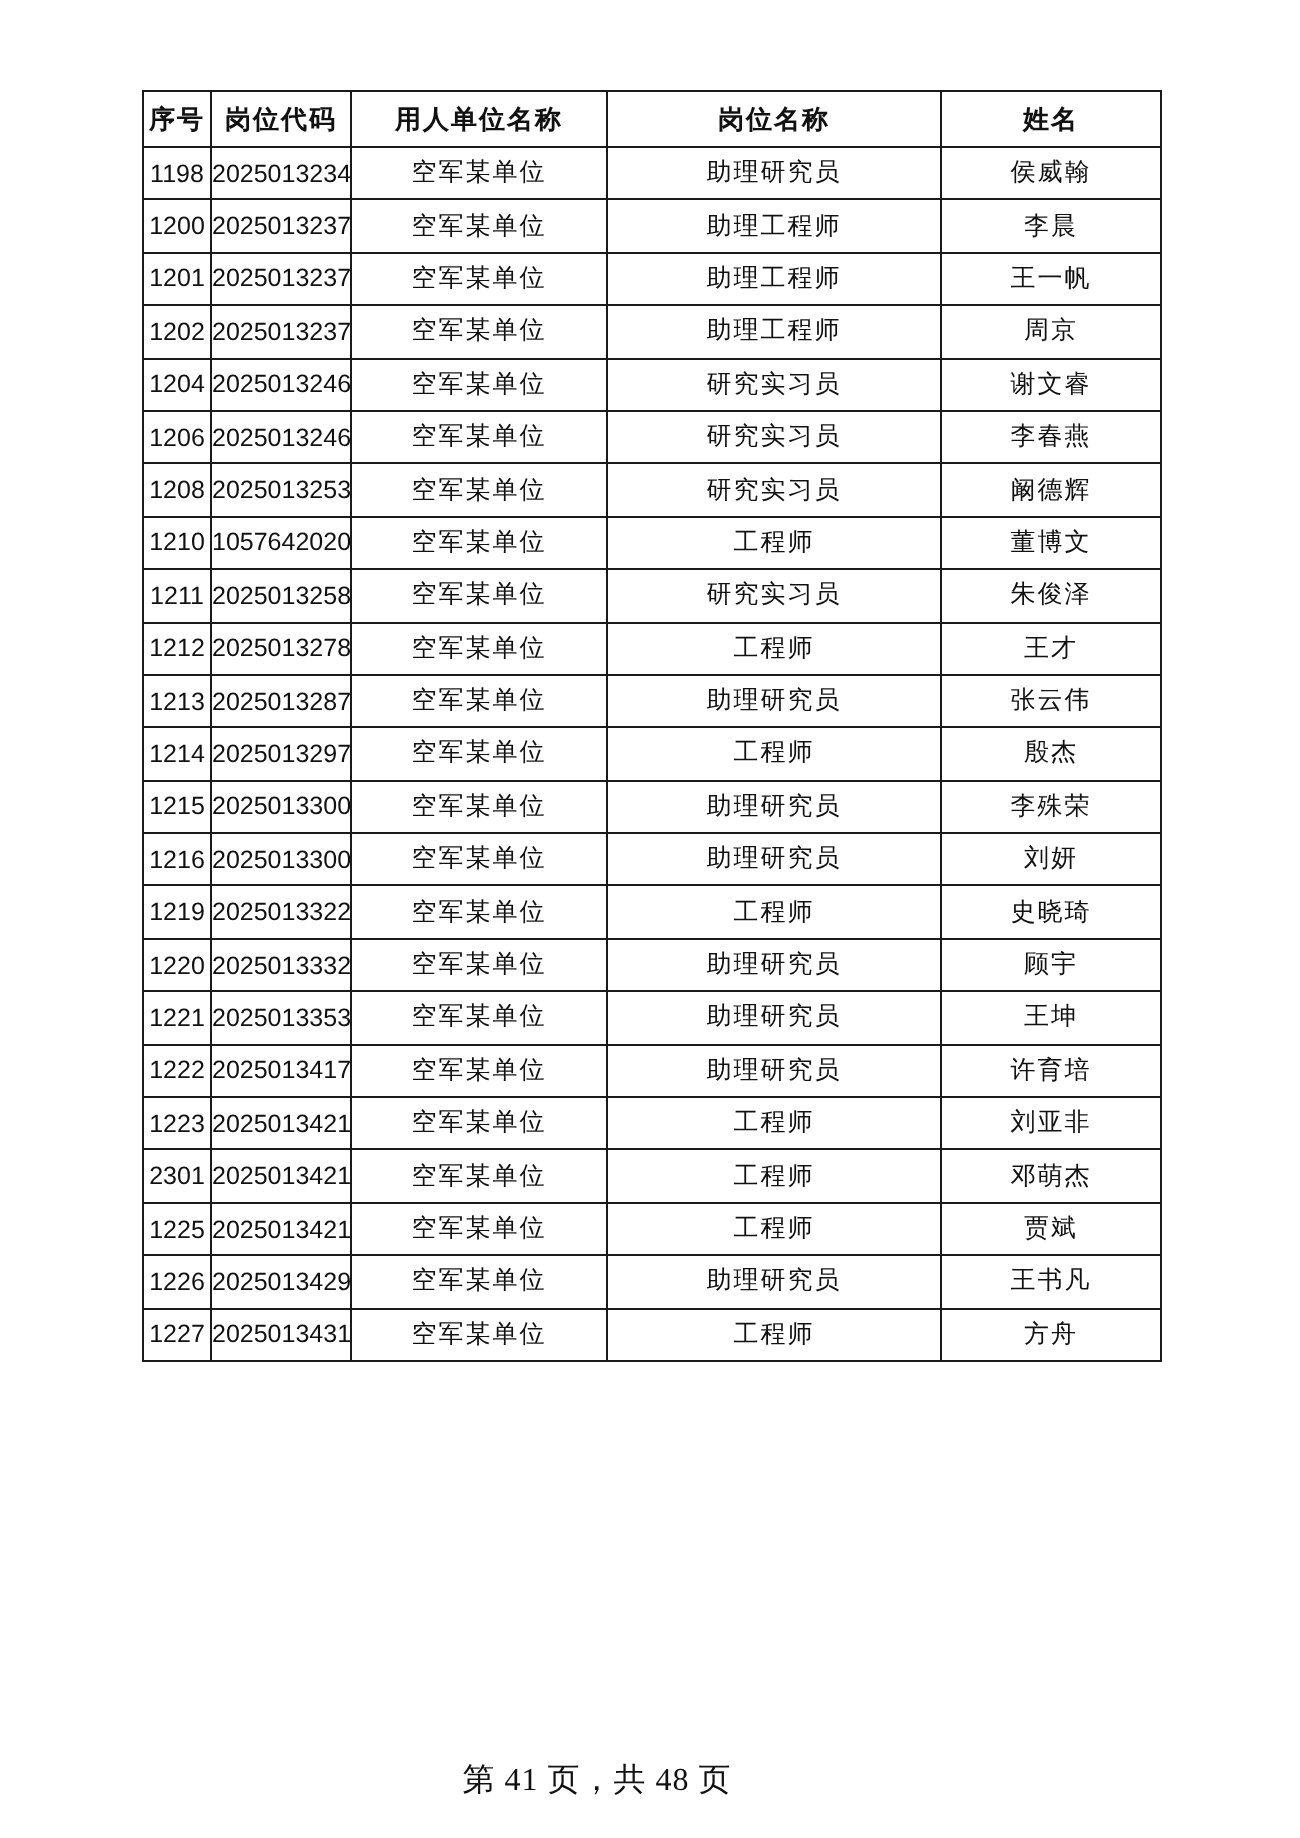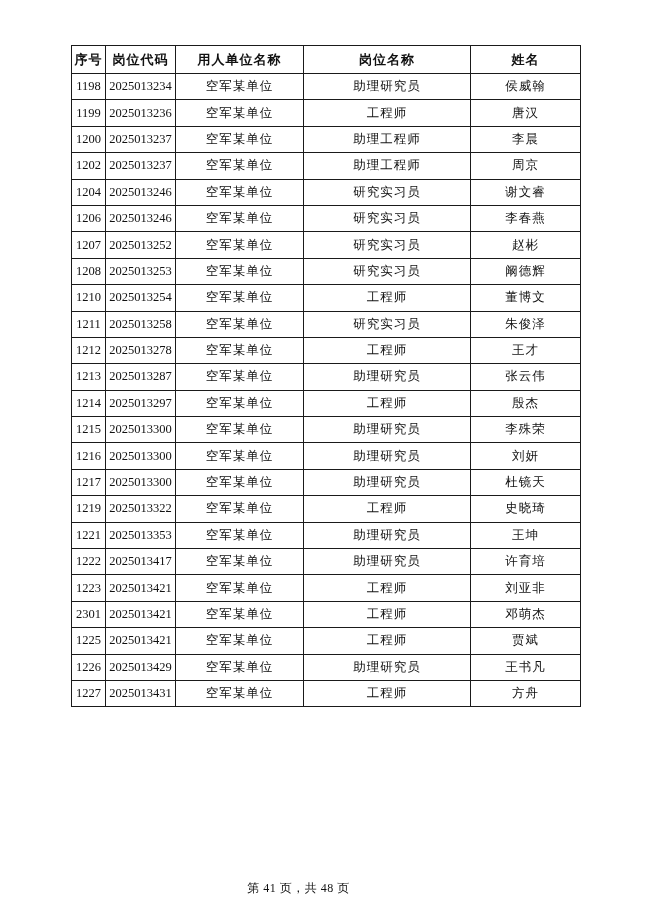--- a/index.html
+++ b/index.html
@@ -38,38 +38,38 @@
     font-weight: bold;
     height: 27px;
     letter-spacing: 1px;
   }
   table.roster td {
     height: 25.4px;
     font-size: 12.5px;
   }
   td.col-serial, td.col-code {
     letter-spacing: 0;
-    font-family: Liberation Serif, serif;
+    font-family: Liberation Sans, sans-serif;
   }
   td.col-employer, td.col-position, td.col-name {
     font-size: 13px;
     letter-spacing: 1px;
   }
   .col-w-serial   { width: 34px; }
   .col-w-code     { width: 70px; }
   .col-w-employer { width: 128px; }
   .col-w-position { width: 167px; }
   .col-w-name     { width: 110px; }
   .footer {
     position: absolute;
     top: 880px;
     left: 0;
     width: 100%;
     text-align: center;
-    font-size: 12px;
+    font-size: 16px;
     letter-spacing: 0.5px;
     color: #111111;
   }
 </style>
 </head>
 <body>
 
 <div class="page">
 
   <table class="roster">
@@ -91,34 +91,34 @@
     </thead>
     <tbody>
         <tr>
           <td class="col-serial">1198</td>
           <td class="col-code">2025013234</td>
           <td class="col-employer">空军某单位</td>
           <td class="col-position">助理研究员</td>
           <td class="col-name">侯威翰</td>
         </tr>
         <tr>
-          <td class="col-serial">1199</td>
-          <td class="col-code">2025013236</td>
-          <td class="col-employer">空军某单位</td>
-          <td class="col-position">工程师</td>
-          <td class="col-name">唐汉</td>
-        </tr>
-        <tr>
           <td class="col-serial">1200</td>
           <td class="col-code">2025013237</td>
           <td class="col-employer">空军某单位</td>
           <td class="col-position">助理工程师</td>
           <td class="col-name">李晨</td>
         </tr>
         <tr>
+          <td class="col-serial">1201</td>
+          <td class="col-code">2025013237</td>
+          <td class="col-employer">空军某单位</td>
+          <td class="col-position">助理工程师</td>
+          <td class="col-name">王一帆</td>
+        </tr>
+        <tr>
           <td class="col-serial">1202</td>
           <td class="col-code">2025013237</td>
           <td class="col-employer">空军某单位</td>
           <td class="col-position">助理工程师</td>
           <td class="col-name">周京</td>
         </tr>
         <tr>
           <td class="col-serial">1204</td>
           <td class="col-code">2025013246</td>
           <td class="col-employer">空军某单位</td>
@@ -126,36 +126,29 @@
           <td class="col-name">谢文睿</td>
         </tr>
         <tr>
           <td class="col-serial">1206</td>
           <td class="col-code">2025013246</td>
           <td class="col-employer">空军某单位</td>
           <td class="col-position">研究实习员</td>
           <td class="col-name">李春燕</td>
         </tr>
         <tr>
-          <td class="col-serial">1207</td>
-          <td class="col-code">2025013252</td>
-          <td class="col-employer">空军某单位</td>
-          <td class="col-position">研究实习员</td>
-          <td class="col-name">赵彬</td>
-        </tr>
-        <tr>
           <td class="col-serial">1208</td>
           <td class="col-code">2025013253</td>
           <td class="col-employer">空军某单位</td>
           <td class="col-position">研究实习员</td>
           <td class="col-name">阚德辉</td>
         </tr>
         <tr>
           <td class="col-serial">1210</td>
-          <td class="col-code">2025013254</td>
+          <td class="col-code">1057642020</td>
           <td class="col-employer">空军某单位</td>
           <td class="col-position">工程师</td>
           <td class="col-name">董博文</td>
         </tr>
         <tr>
           <td class="col-serial">1211</td>
           <td class="col-code">2025013258</td>
           <td class="col-employer">空军某单位</td>
           <td class="col-position">研究实习员</td>
           <td class="col-name">朱俊泽</td>
@@ -189,34 +182,34 @@
           <td class="col-name">李殊荣</td>
         </tr>
         <tr>
           <td class="col-serial">1216</td>
           <td class="col-code">2025013300</td>
           <td class="col-employer">空军某单位</td>
           <td class="col-position">助理研究员</td>
           <td class="col-name">刘妍</td>
         </tr>
         <tr>
-          <td class="col-serial">1217</td>
-          <td class="col-code">2025013300</td>
-          <td class="col-employer">空军某单位</td>
-          <td class="col-position">助理研究员</td>
-          <td class="col-name">杜镜天</td>
-        </tr>
-        <tr>
           <td class="col-serial">1219</td>
           <td class="col-code">2025013322</td>
           <td class="col-employer">空军某单位</td>
           <td class="col-position">工程师</td>
           <td class="col-name">史晓琦</td>
         </tr>
         <tr>
+          <td class="col-serial">1220</td>
+          <td class="col-code">2025013332</td>
+          <td class="col-employer">空军某单位</td>
+          <td class="col-position">助理研究员</td>
+          <td class="col-name">顾宇</td>
+        </tr>
+        <tr>
           <td class="col-serial">1221</td>
           <td class="col-code">2025013353</td>
           <td class="col-employer">空军某单位</td>
           <td class="col-position">助理研究员</td>
           <td class="col-name">王坤</td>
         </tr>
         <tr>
           <td class="col-serial">1222</td>
           <td class="col-code">2025013417</td>
           <td class="col-employer">空军某单位</td>

